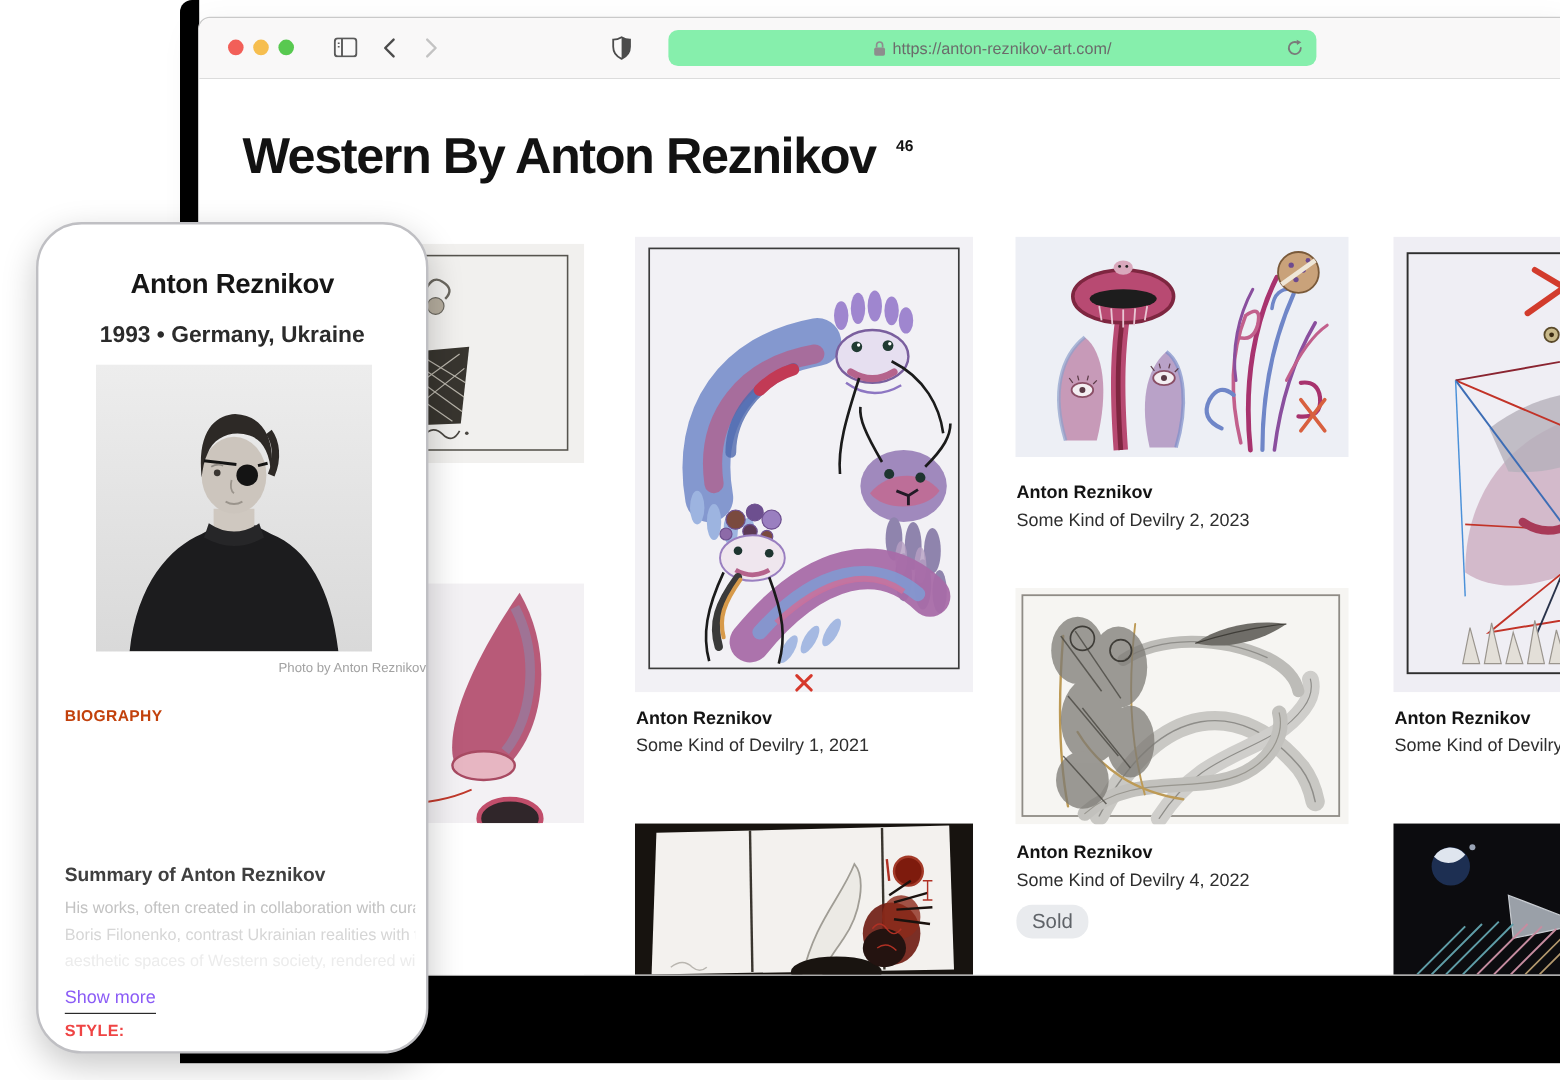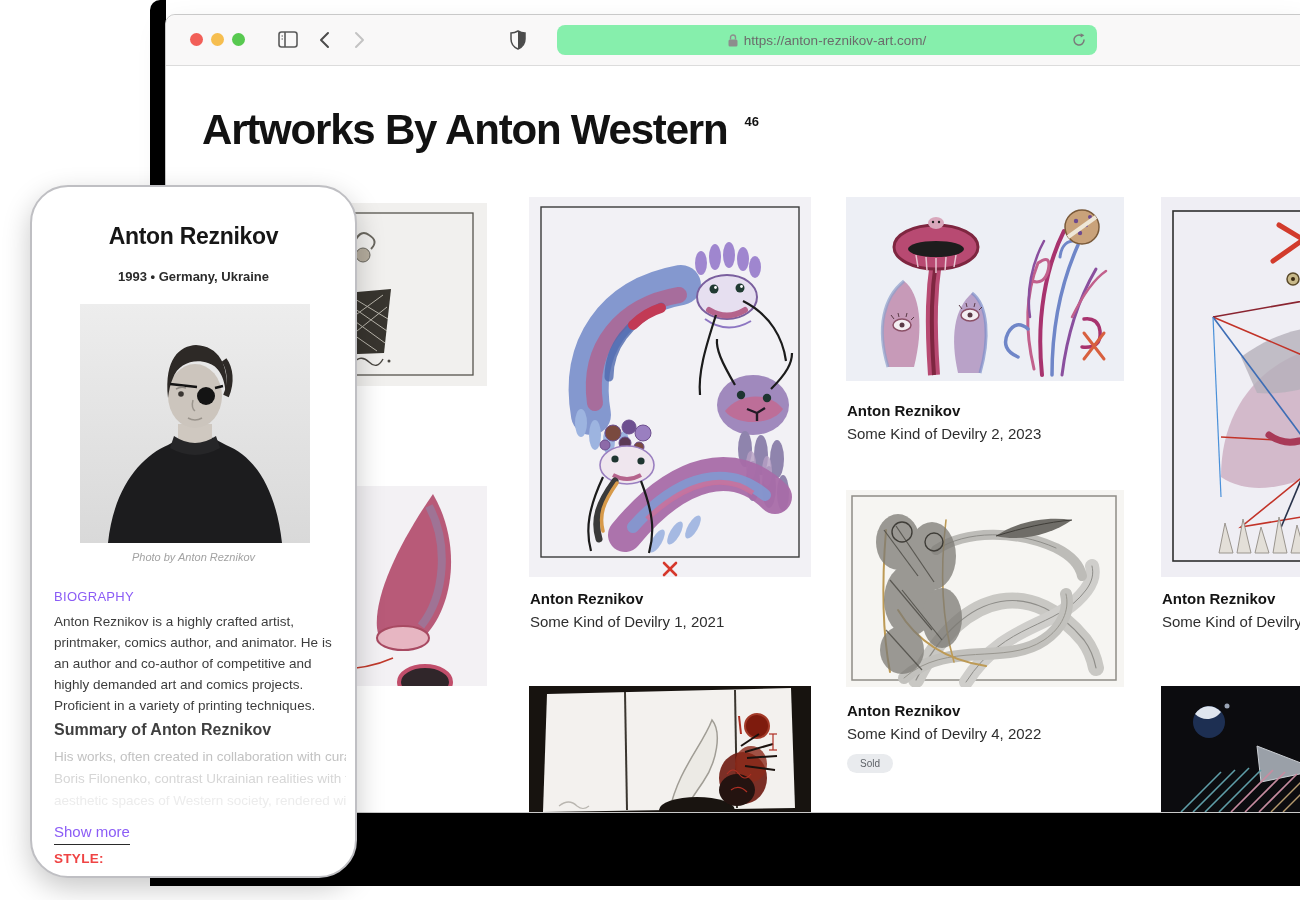--- a/index.html
+++ b/index.html
@@ -30,32 +30,32 @@
   
   #page-title{left:36px;top:32px;font-size:42px;font-weight:700;letter-spacing:-1.2px;color:#121212;line-height:48px;}
   #page-title sup{font-size:13px;font-weight:700;letter-spacing:0;vertical-align:18px;margin-left:17px;}
 
   
   .tile{position:absolute;overflow:hidden;cursor:pointer;}
   .tile svg{display:block;}
   .cap{position:absolute;font-size:15px;color:#141414;white-space:nowrap;}
   .cap .artist{font-weight:700;display:block;}
   .cap .title{font-weight:400;color:#2e2e2e;display:block;margin-top:6px;}
-  #sold-badge{position:absolute;background:#e9ebee;color:#5f6368;font-size:10px;
+  #sold-badge{position:absolute;background:#e9ebee;color:#5f6368;font-size:17px;
               padding:4px 13px;border-radius:13px;display:inline-block;}
 
   
   #profile-card{left:30px;top:185px;width:327px;height:693px;background:#fff;z-index:50;
                 border:2px solid #bfbfc3;border-radius:38px;box-sizing:border-box;
                 box-shadow:0 10px 28px rgba(0,0,0,.22);overflow:hidden;}
   #card-name{left:0;top:36px;width:100%;text-align:center;font-size:23px;font-weight:700;letter-spacing:-.3px;color:#161616;}
-  #card-meta{left:0;top:82px;width:100%;text-align:center;font-size:13px;font-weight:700;color:#2b2b2b;}
+  #card-meta{left:0;top:82px;width:100%;text-align:center;font-size:19px;font-weight:700;color:#2b2b2b;}
   #card-photo{left:48px;top:117px;width:230px;height:239px;background:#e7e7e7;overflow:hidden;}
-  #photo-caption{left:0;top:364px;width:100%;text-align:center;font-size:11px;color:#a2a2a2;font-style:italic;}
-  #bio-heading{left:22px;top:402px;font-size:13px;font-weight:400;letter-spacing:.3px;color:#8b5cf6;text-align:center;}
+  #photo-caption{left:0;top:364px;width:100%;text-align:right;font-size:11px;color:#a2a2a2;}
+  #bio-heading{left:22px;top:402px;font-size:13px;font-weight:700;letter-spacing:.3px;color:#c2410c;text-align:center;}
   #bio-text{left:22px;top:424px;width:288px;font-size:13.5px;line-height:21px;color:#3d3d3d;}
   #summary-heading{left:22px;top:534px;font-size:16px;font-weight:600;color:#3f3f3f;text-align:right;}
   .fadeline{left:22px;width:292px;font-size:13.5px;white-space:nowrap;overflow:hidden;}
   #fade1{top:562px;color:#c2c2c2;}
   #fade2{top:584px;color:#d6d6d6;}
   #fade3{top:606px;color:#ececec;}
   #show-more{left:22px;top:636px;font-size:15px;color:#8b5cf6;border-bottom:1px solid #2a2a2a;padding-bottom:4px;cursor:pointer;}
   #style-label{left:22px;top:664px;font-size:13.5px;font-weight:700;letter-spacing:.3px;color:#ef4444;}
 </style>
 </head>
@@ -98,21 +98,21 @@
       <svg id="reload" viewBox="0 0 16 16">
         <path d="M13 8 A5 5 0 1 1 10.5 3.7" fill="none" stroke="#7a7a7a" stroke-width="1.5" stroke-linecap="round"></path>
         <polygon points="9.6,1.2 13.4,3.2 9.8,5.6" fill="#7a7a7a"></polygon>
       </svg>
     </div>
   </div>
 
   <div id="content">
 
     <h1 class="abs" id="page-title" style="margin:0;">
-      <span>Artworks By Anton Western</span><sup>46</sup>
+      <span>Western By Anton Reznikov</span><sup>46</sup>
     </h1>
 
     <div class="tile" style="left:39px;top:137px;width:282px;height:183px;">
       <svg width="282" height="183" viewBox="0 0 282 183">
         <rect width="282" height="183" fill="#f1f0ee"></rect>
         <rect x="14" y="10" width="254" height="162" fill="none" stroke="#56544e" stroke-width="1.3"></rect>
         <polygon points="118,92 186,86 179,150 127,152" fill="#38352f"></polygon>
         <g stroke="#d8d4c9" stroke-width="1" opacity=".8">
           <line x1="122" y1="98" x2="180" y2="140"></line>
             <line x1="130" y1="92" x2="182" y2="128"></line>
@@ -516,21 +516,20 @@
       <path d="M90 80 L117 83 M135 84 L143 82" stroke="#141414" stroke-width="2.5" fill="none"></path>
       <circle cx="101" cy="90" r="2.8" fill="#3a3632"></circle>
       <path d="M96 85 q5 -3 10 -1" fill="none" stroke="#8f8a84" stroke-width="1.5"></path>
       <path d="M113 96 q-2 8 2 11 M108 114 q7 4 14 0" fill="none" stroke="#9a948c" stroke-width="1.5"></path>
     </svg>
   </div>
 
   <div class="abs" id="photo-caption">Photo by Anton Reznikov</div>
 
   <div class="abs" id="bio-heading">BIOGRAPHY</div>
-  <div class="abs" id="bio-text">Anton Reznikov is a highly crafted artist, printmaker, comics author, and animator. He is an author and co-author of competitive and highly demanded art and comics projects. Proficient in a variety of printing techniques.</div>
 
   <div class="abs" id="summary-heading">Summary of Anton Reznikov</div>
   <div class="abs fadeline" id="fade1">His works, often created in collaboration with curator</div>
   <div class="abs fadeline" id="fade2">Boris Filonenko, contrast Ukrainian realities with the</div>
   <div class="abs fadeline" id="fade3">aesthetic spaces of Western society, rendered with a blend</div>
 
   <div class="abs" id="show-more">Show more</div>
   <div class="abs" id="style-label">STYLE:</div>
 </div>
 

